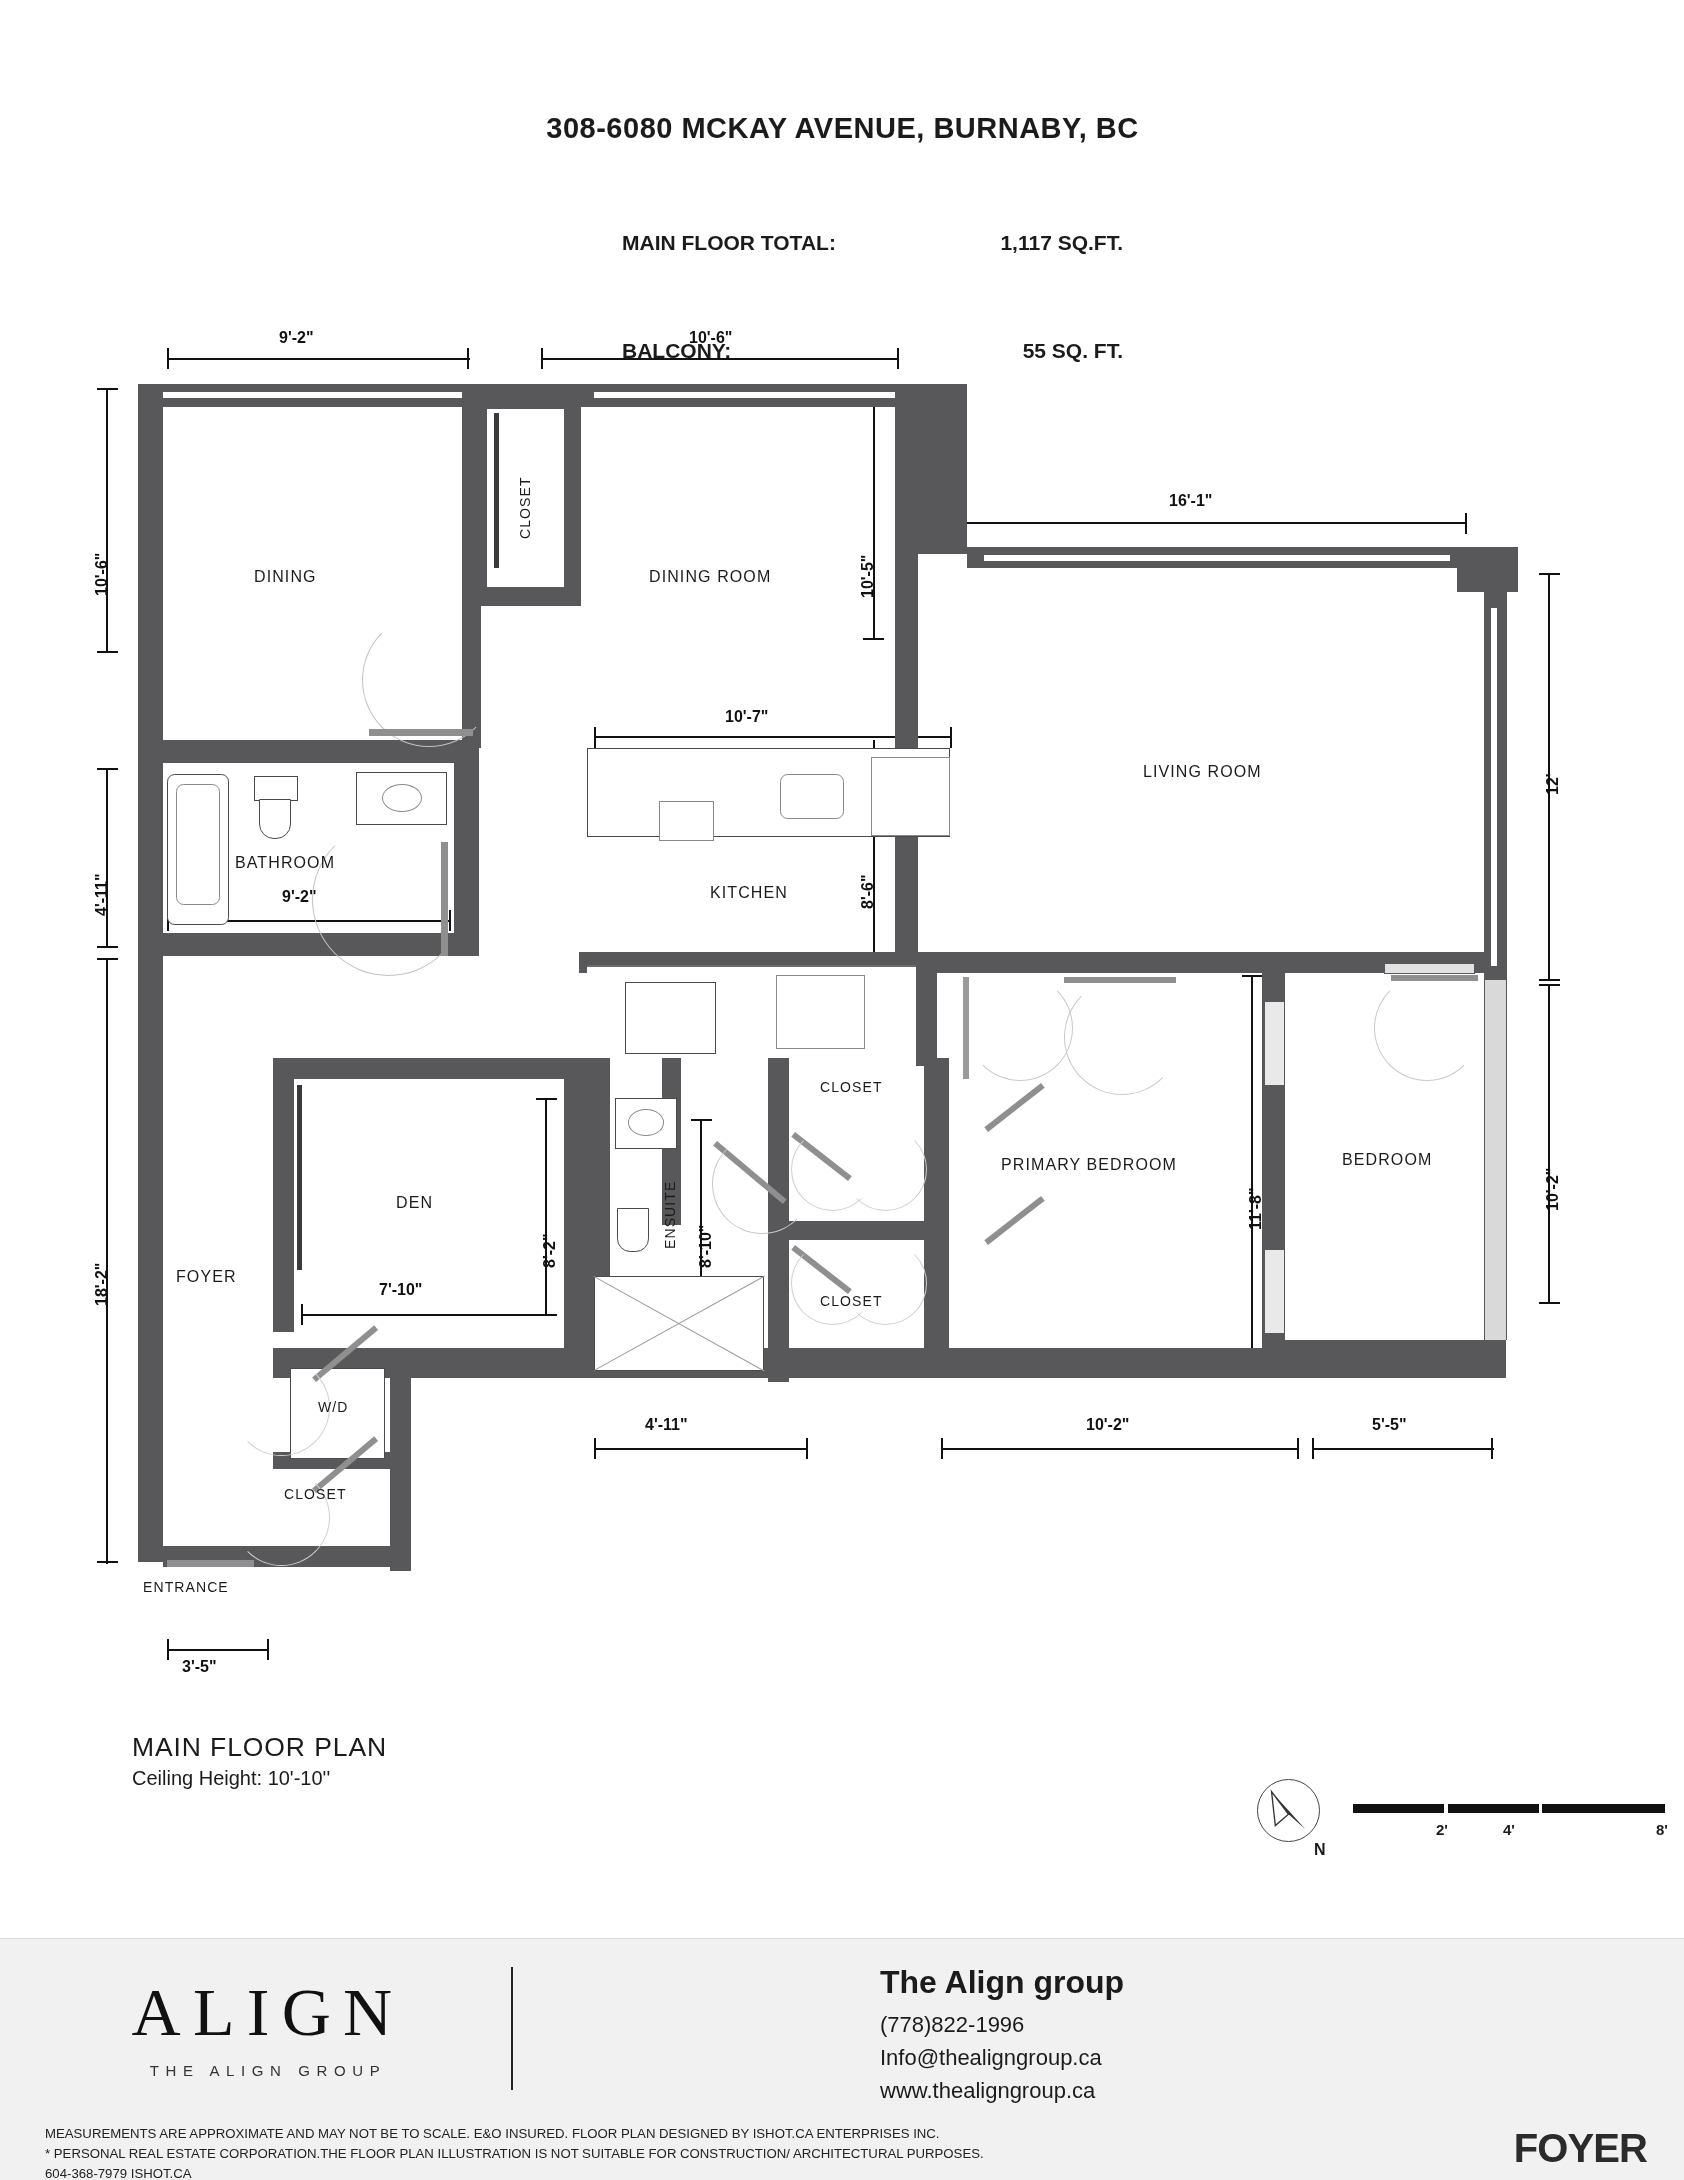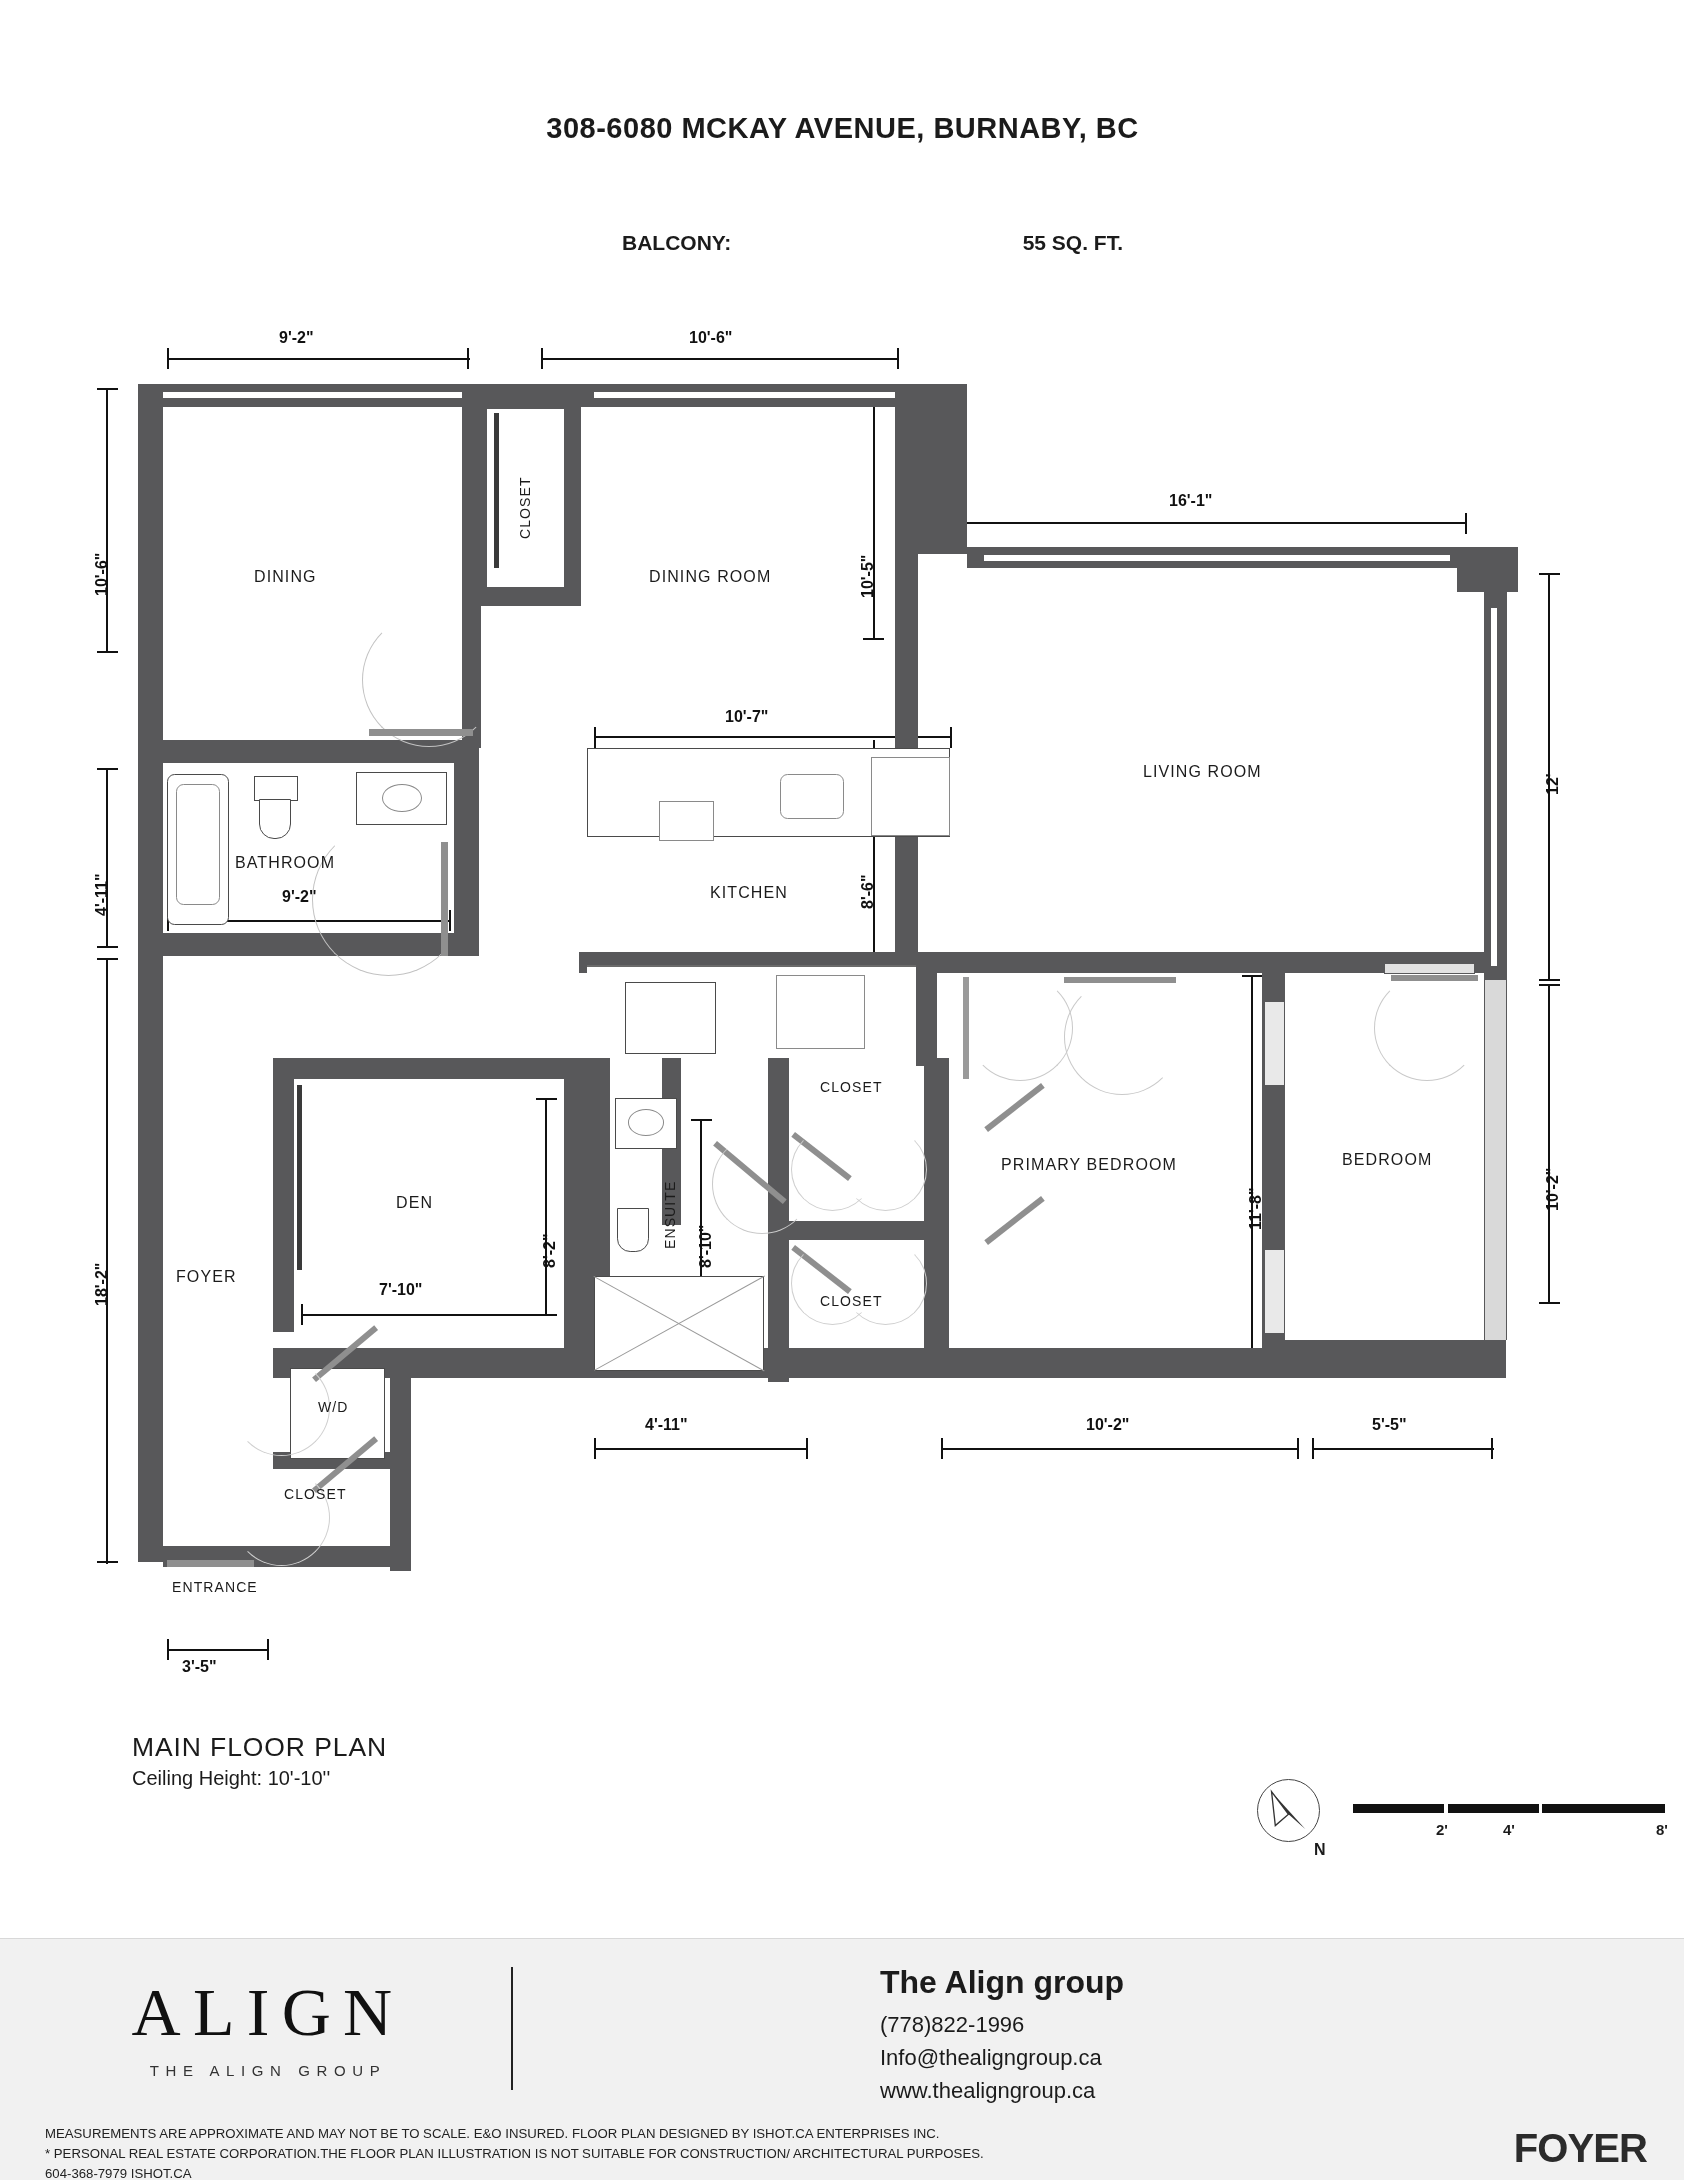--- a/index.html
+++ b/index.html
@@ -250,20 +250,23 @@
   .scalebar .lbl { position: absolute; font-size: 15px; font-weight: bold; top: 17px; }
 </style>
 </head>
 <body>
 
 <div class="page">
 
   <div class="title">308-6080 MCKAY AVENUE, BURNABY, BC</div>
 
   <div class="totals">
+    <span class="row">
+      <span class="lbl">MAIN FLOOR TOTAL:</span><span class="val">1,117 SQ.FT.</span>
+    </span>
     <span class="row">
       <span class="lbl">BALCONY:</span><span class="val">55 SQ. FT.</span>
     </span>
   </div>
 
   <div class="plan">
 
     <div class="dimline" style="left:167px;top:358px;width:303px;height:1.9px;"></div>
     <div class="tick" style="left:167px;top:348px;width:1.9px;height:21px;"></div>
     <div class="tick" style="left:467px;top:348px;width:1.9px;height:21px;"></div>
@@ -506,21 +509,21 @@
     <div class="rlabel" style="left:710px;top:884px;">KITCHEN</div>
     <div class="rlabel" style="left:176px;top:1268px;">FOYER</div>
     <div class="rlabel" style="left:396px;top:1194px;">DEN</div>
     <div class="rlabel vert sm" style="left:662px;top:1249px;">ENSUITE</div>
     <div class="rlabel sm" style="left:820px;top:1079px;">CLOSET</div>
     <div class="rlabel sm" style="left:820px;top:1293px;">CLOSET</div>
     <div class="rlabel" style="left:1001px;top:1156px;">PRIMARY BEDROOM</div>
     <div class="rlabel" style="left:1342px;top:1151px;">BEDROOM</div>
     <div class="rlabel sm" style="left:318px;top:1399px;">W/D</div>
     <div class="rlabel sm" style="left:284px;top:1486px;">CLOSET</div>
-    <div class="rlabel sm" style="left:172px;top:1579px;">ENTRANCE</div>
+    <div class="rlabel sm" style="left:143px;top:1579px;">ENTRANCE</div>
 
   </div>
 
   <div class="mfp">
     <div class="t1">MAIN FLOOR PLAN</div>
     <div class="t2">Ceiling Height: 10'‑10''</div>
   </div>
 
   <div class="north">
     <svg class="needle" viewBox="0 0 52 52" xmlns="http://www.w3.org/2000/svg">

